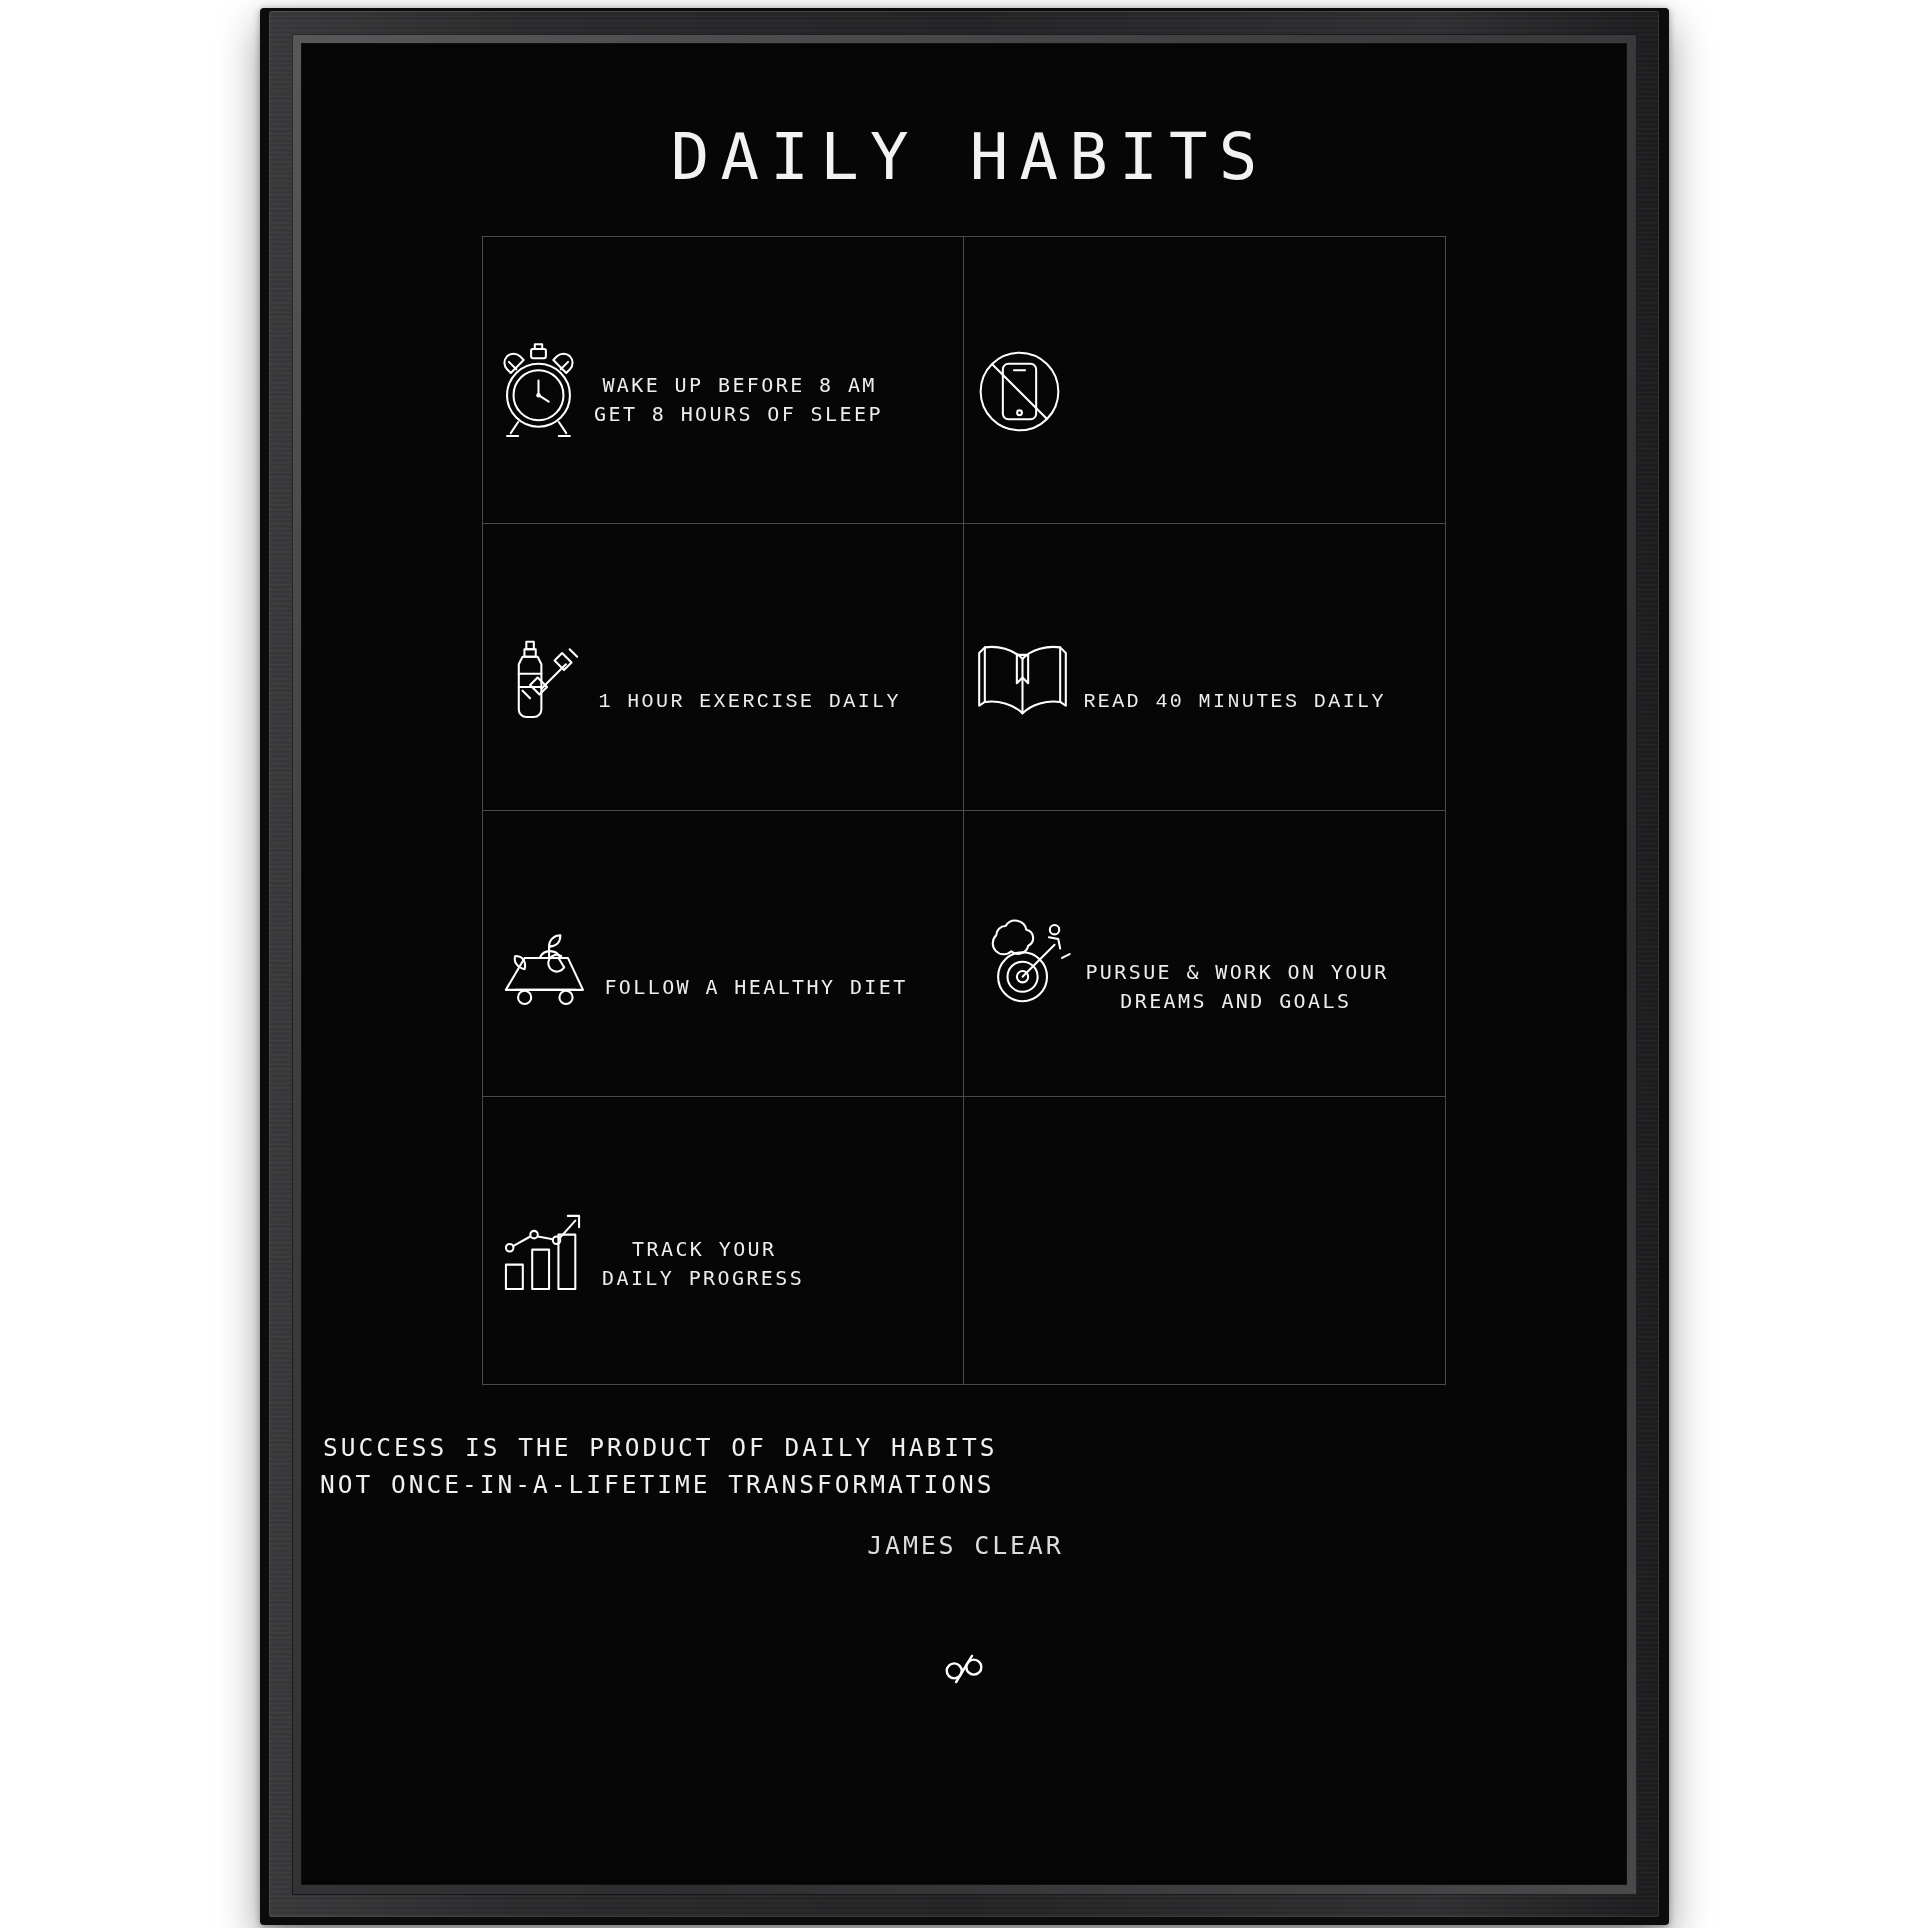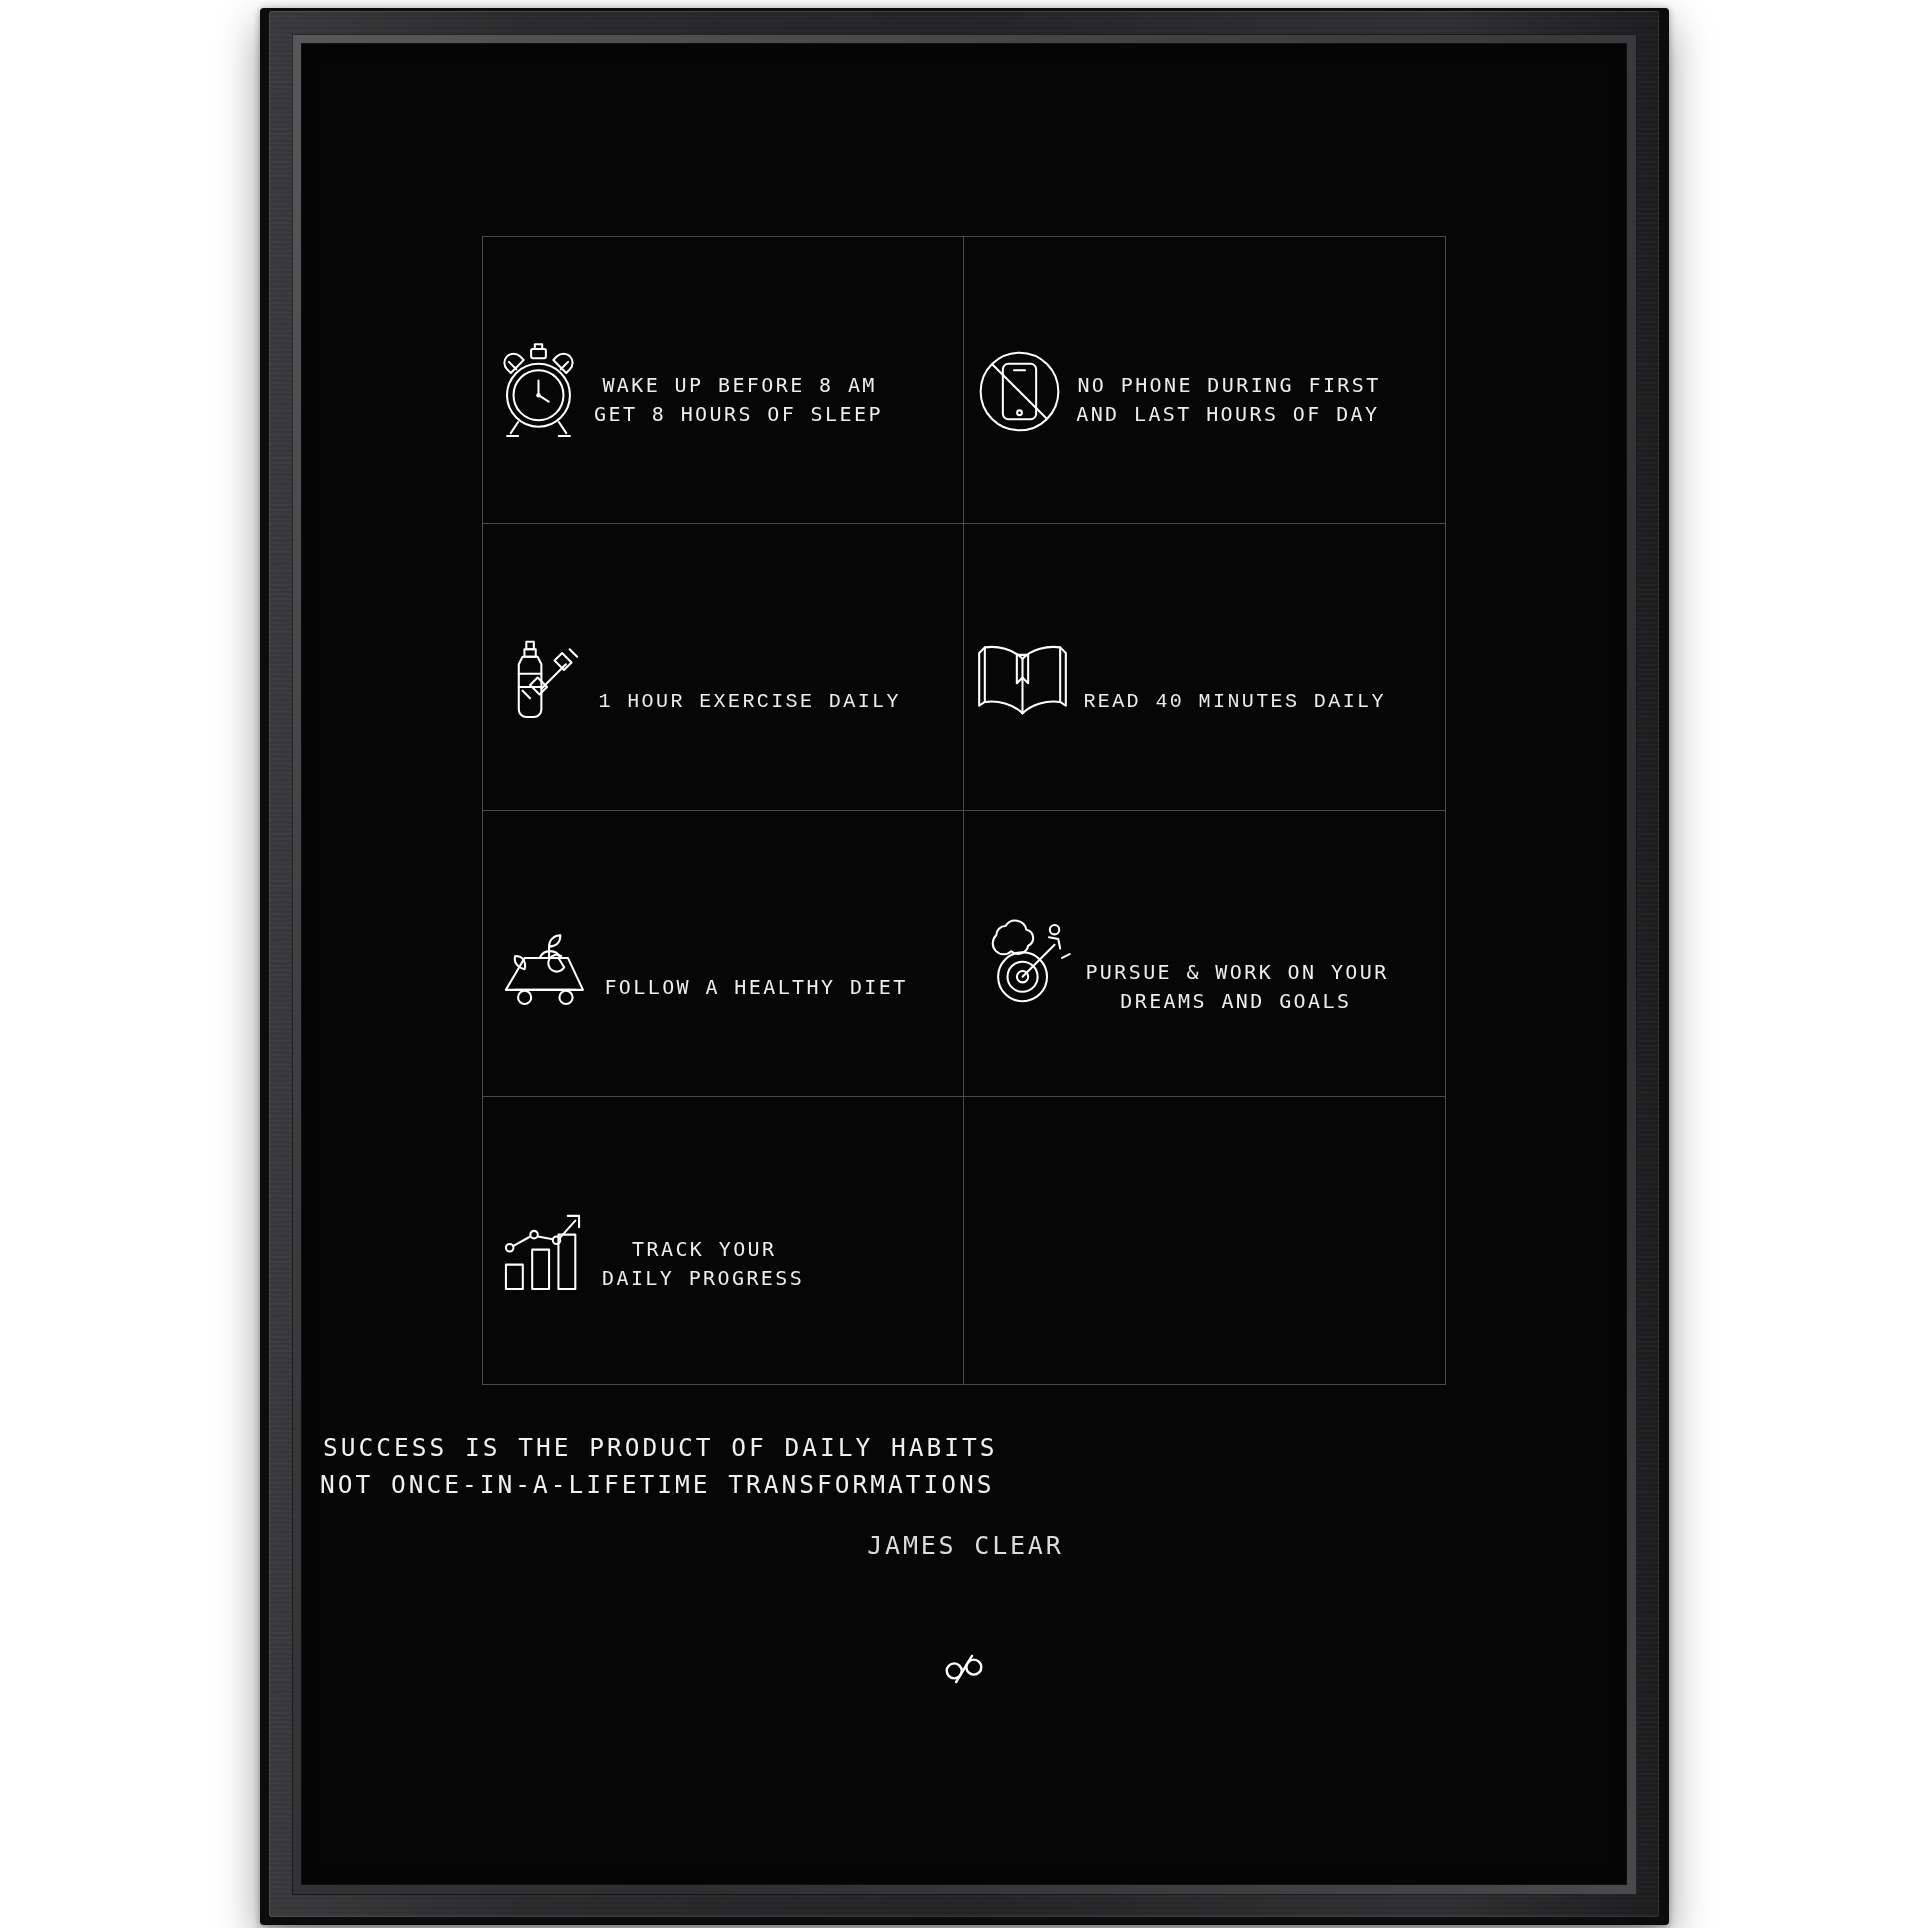--- a/index.html
+++ b/index.html
@@ -185,20 +185,21 @@
 
 <div id="stage">
 
   <div class="frame-shadow"></div>
   <div class="frame-outer"></div>
   <div class="frame-bevel"></div>
   <div class="mat"></div>
 
   <div class="poster">
 
+    <div class="poster-title">DAILY HABITS</div>
 
     <div class="grid">
 
       <div class="cell c1">
         <div class="icon">
           <svg width="111" height="111" viewBox="0 0 120 120" fill="none" stroke="#ffffff" stroke-width="2.2" stroke-linecap="round" stroke-linejoin="round">
             <circle cx="60" cy="64" r="34"></circle>
             <circle cx="60" cy="64" r="27"></circle>
             <path d="M60 48 v16 l11 7"></path>
             <circle cx="60" cy="64" r="2.4" fill="#ffffff" stroke="none"></circle>
@@ -221,22 +222,20 @@
       <div class="cell c2">
         <div class="icon">
           <svg width="111" height="111" viewBox="0 0 120 120" fill="none" stroke="#ffffff" stroke-width="2.2" stroke-linecap="round" stroke-linejoin="round">
             <circle cx="60" cy="60" r="42"></circle>
             <rect x="42" y="30" width="36" height="60" rx="6"></rect>
             <path d="M54 37 h12"></path>
             <circle cx="60" cy="83" r="2.6"></circle>
             <path d="M31 31 L89 89"></path>
           </svg>
         </div>
-        <div class="caption">NO PHONE DURING FIRST
-AND LAST HOURS OF DAY</div>
       </div>
 
       <div class="cell c3">
         <div class="icon">
           <svg width="113" height="113" viewBox="0 0 120 120" fill="none" stroke="#ffffff" stroke-width="2.2" stroke-linecap="round" stroke-linejoin="round">
 
             <path d="M44 30 h12 v8 h-12z"></path>
             <path d="M42 38 h16 l4 8 v48 a8 8 0 0 1 -8 8 h-8 a8 8 0 0 1 -8 -8 v-48z"></path>
             <path d="M38 56 h24"></path>
               <path d="M38 70 h24"></path>

